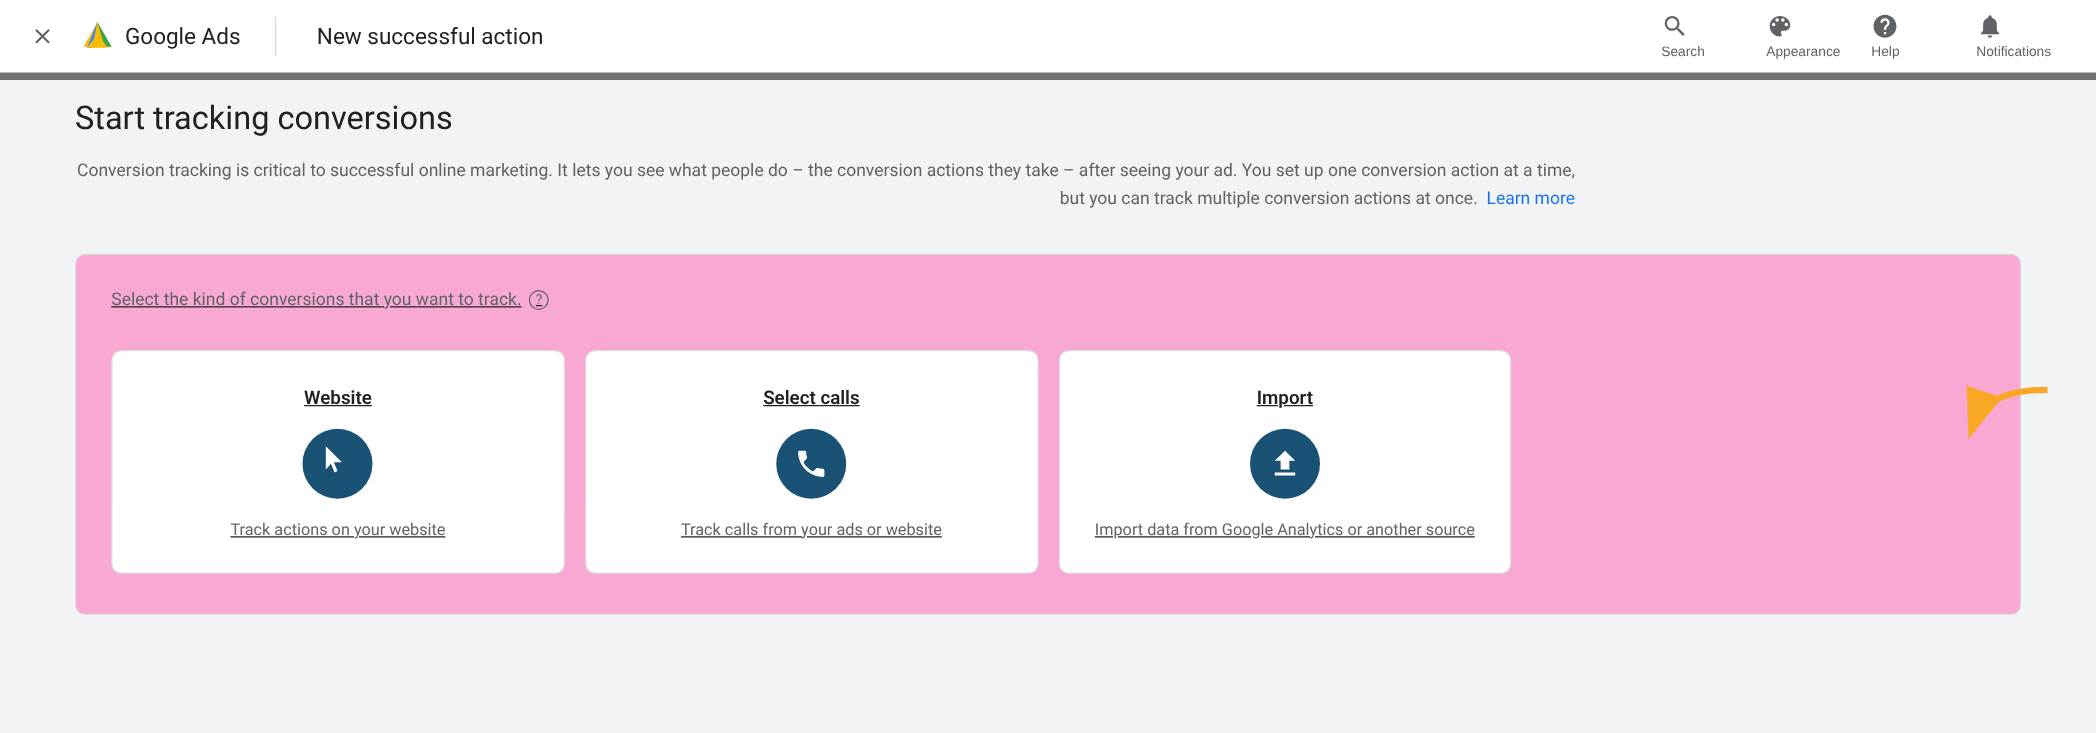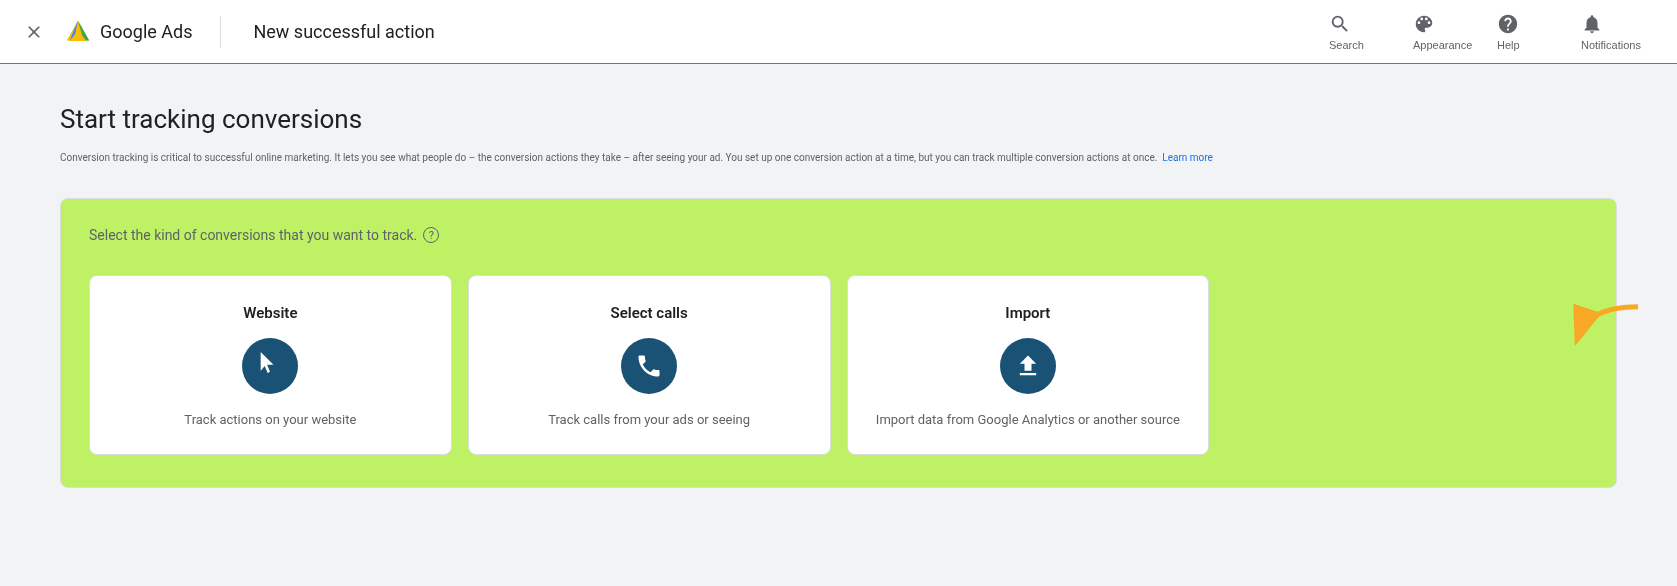--- a/index.html
+++ b/index.html
@@ -10,21 +10,21 @@
       color: #202124;
     }
 
     
     .header {
       display: flex;
       align-items: center;
       background: #fff;
       height: 64px;
       padding: 0 16px;
-      border-bottom: 1px solid #737373;
+      border-bottom: 6px solid #737373;
       position: relative;
     }
     .header-left {
       display: flex;
       align-items: center;
       gap: 12px;
     }
     .close-btn {
       width: 36px;
       height: 36px;
@@ -90,47 +90,49 @@
       width: 22px;
       height: 22px;
     }
     .header-icon-label {
       font-size: 11px;
       color: #5f6368;
     }
 
     
     .main-content {
-      padding: 40px 60px;
+      padding: 16px 60px;
     }
     .page-heading {
       font-size: 26px;
       font-weight: 400;
       color: #202124;
       margin-bottom: 16px;
     }
     .description {
-      font-size: 10px;
+      font-size: 14px;
       color: #5f6368;
       line-height: 1.6;
       max-width: 1200px;
       margin-bottom: 32px;
+      text-align: right;
     }
     .learn-more {
       color: #1a73e8;
       text-decoration: none;
     }
 
     
     .card-container {
-      background: #bef264;
+      background: #f9a8d4;
       border-radius: 8px;
       padding: 28px 28px 32px;
       border: 1px solid #dadce0;
       max-width: 1560px;
+      text-decoration: underline;
     }
     .card-subtitle {
       font-size: 14px;
       color: #5f6368;
       margin-bottom: 20px;
       display: flex;
       align-items: center;
       gap: 6px;
     }
     .help-icon {
@@ -301,21 +303,21 @@
       </div>
 
 
       <div class="conversion-card">
         <div class="card-title">Select calls</div>
         <div class="card-icon-circle">
           <svg viewBox="0 0 24 24">
             <path d="M6.62 10.79c1.44 2.83 3.76 5.14 6.59 6.59l2.2-2.2c.27-.27.67-.36 1.02-.24 1.12.37 2.33.57 3.57.57.55 0 1 .45 1 1V20c0 .55-.45 1-1 1-9.39 0-17-7.61-17-17 0-.55.45-1 1-1h3.5c.55 0 1 .45 1 1 0 1.25.2 2.45.57 3.57.11.35.03.74-.25 1.02l-2.2 2.2z" fill="white"></path>
           </svg>
         </div>
-        <div class="card-desc">Track calls from your ads or seeing</div>
+        <div class="card-desc">Track calls from your ads or website</div>
       </div>
 
       <div class="conversion-card">
         <div class="card-title">Import</div>
         <div class="card-icon-circle">
           <svg viewBox="0 0 24 24">
             <path d="M9 16h6v-6h4l-7-7-7 7h4zm-4 2h14v2H5z" fill="white"></path>
           </svg>
         </div>
         <div class="card-desc">Import data from Google Analytics or another source</div>

